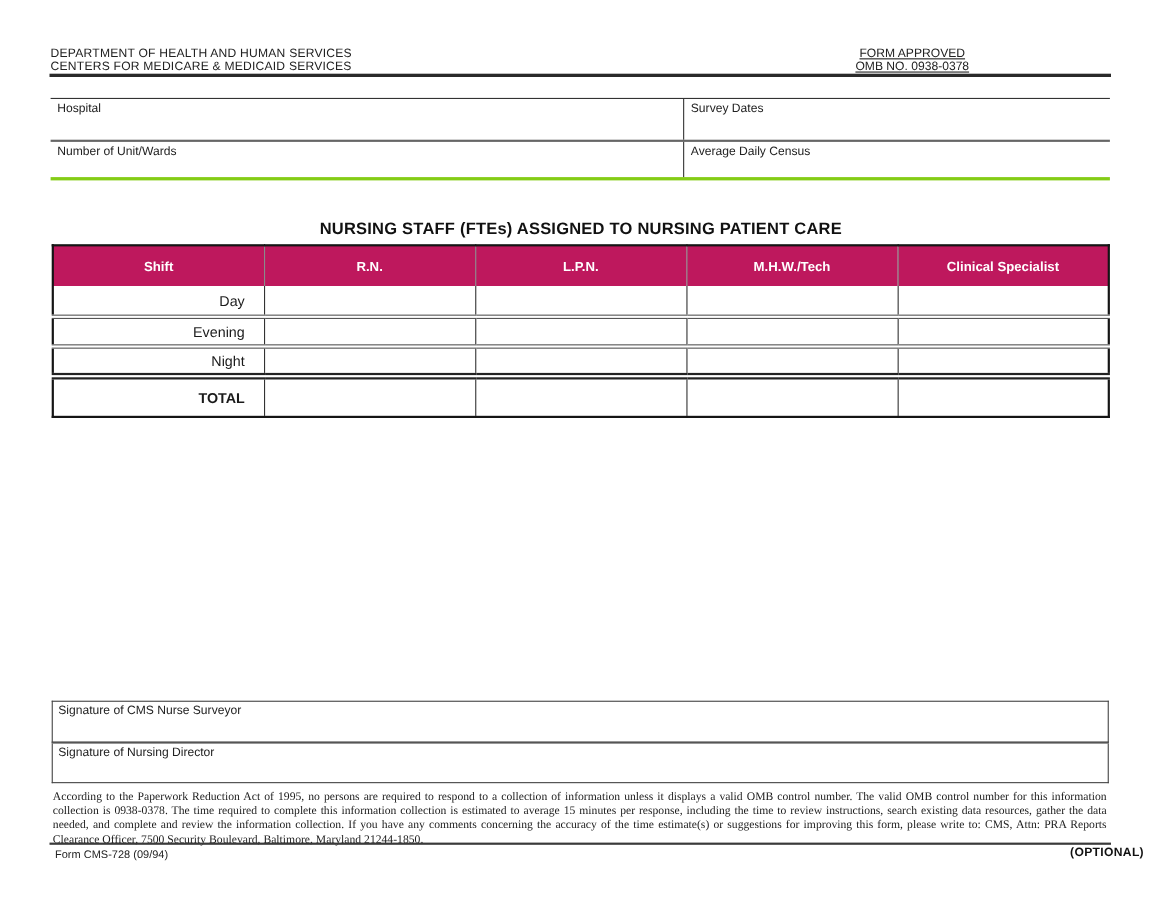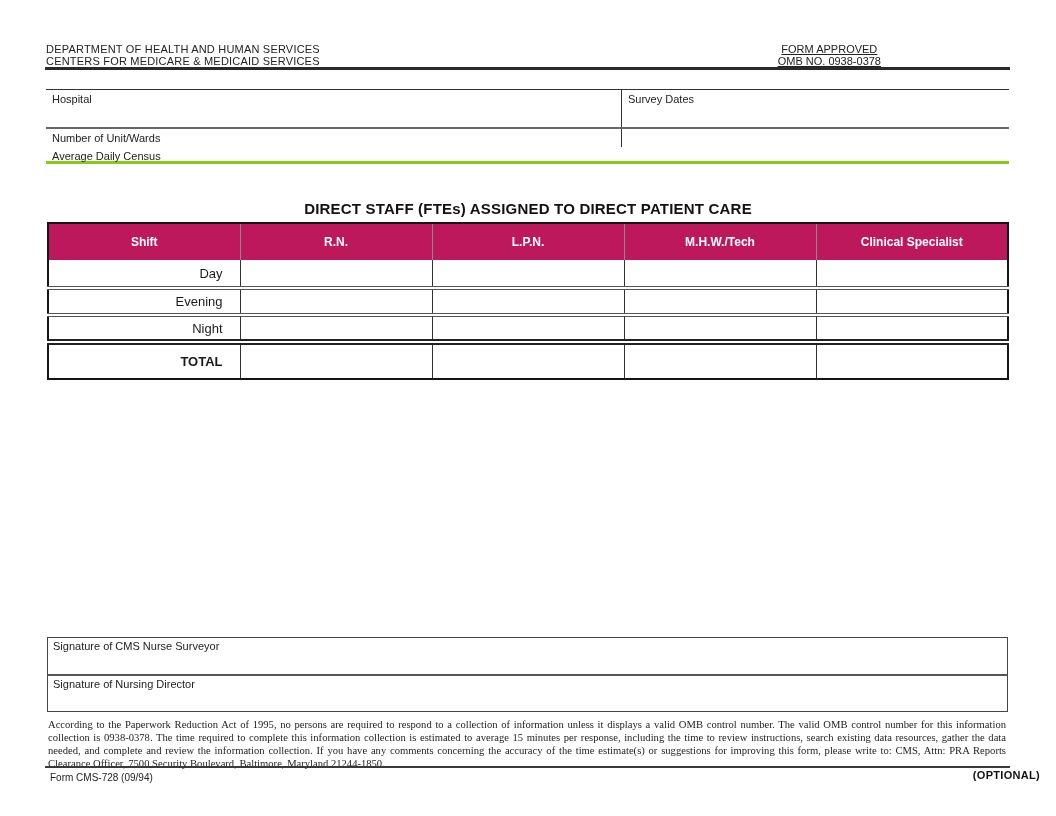--- a/index.html
+++ b/index.html
@@ -35,21 +35,21 @@
   .form-title .main { font-size: 16px; font-weight: bold; letter-spacing: 0.3px; }
   .form-title .qualifier { font-size: 14px; font-style: italic; font-weight: normal; }
 
   
   .info-box {
     position: absolute; left: 46px; top: 89px; width: 963px; height: 75px;
     border-top: 1px solid #333; border-bottom: 3px solid #84cc16;
   }
   .info-row { display: flex; width: 100%; }
   .info-row.r1 { height: 39px; border-bottom: 2px solid #666; }
-  .info-row.r2 { height: 32px; flex-direction: column; }
+  .info-row.r2 { height: 32px; }
   .info-cell { font-size: 11px; color: #222; padding: 3px 6px; }
   .info-cell.left { width: 576px; border-right: 1px solid #333; }
   .info-cell.right { flex: 1; }
 
   
   .section-title {
     position: absolute; left: 0; top: 200px; width: 1056px;
     text-align: center; font-size: 15px; font-weight: bold; color: #111;
     letter-spacing: 0.2px;
   }
@@ -129,21 +129,21 @@
     <div class="info-row r2">
       <div class="info-cell left">
         <span>Number of Unit/Wards</span>
       </div>
       <div class="info-cell right">
         <span>Average Daily Census</span>
       </div>
     </div>
   </div>
 
-  <div class="section-title">DIRECT STAFF (FTEs) ASSIGNED TO DIRECT PATIENT CARE</div>
+  <div class="section-title">NURSING STAFF (FTEs) ASSIGNED TO NURSING PATIENT CARE</div>
 
   <table class="staff">
     <thead>
       <tr>
         <th>Shift</th>
         <th>R.N.</th>
         <th>L.P.N.</th>
         <th>M.H.W./Tech</th>
         <th>Clinical Specialist</th>
       </tr>

